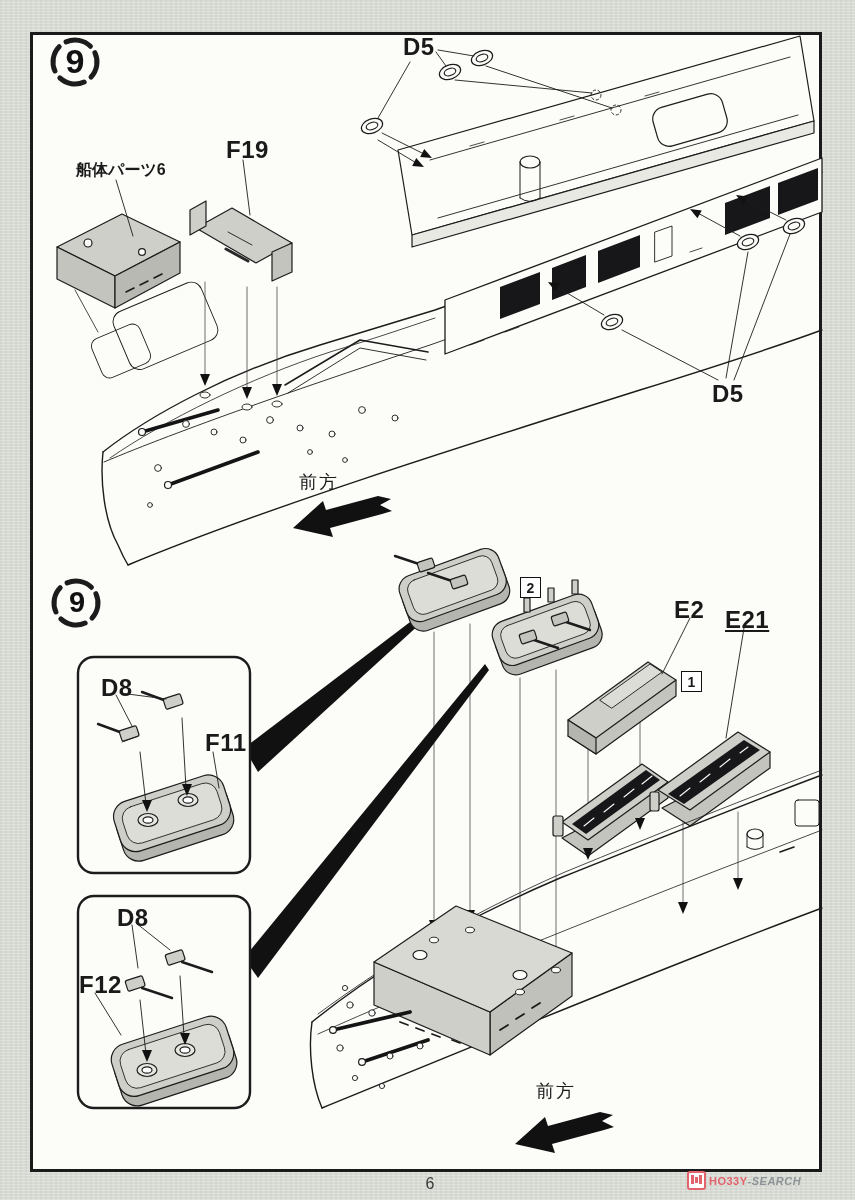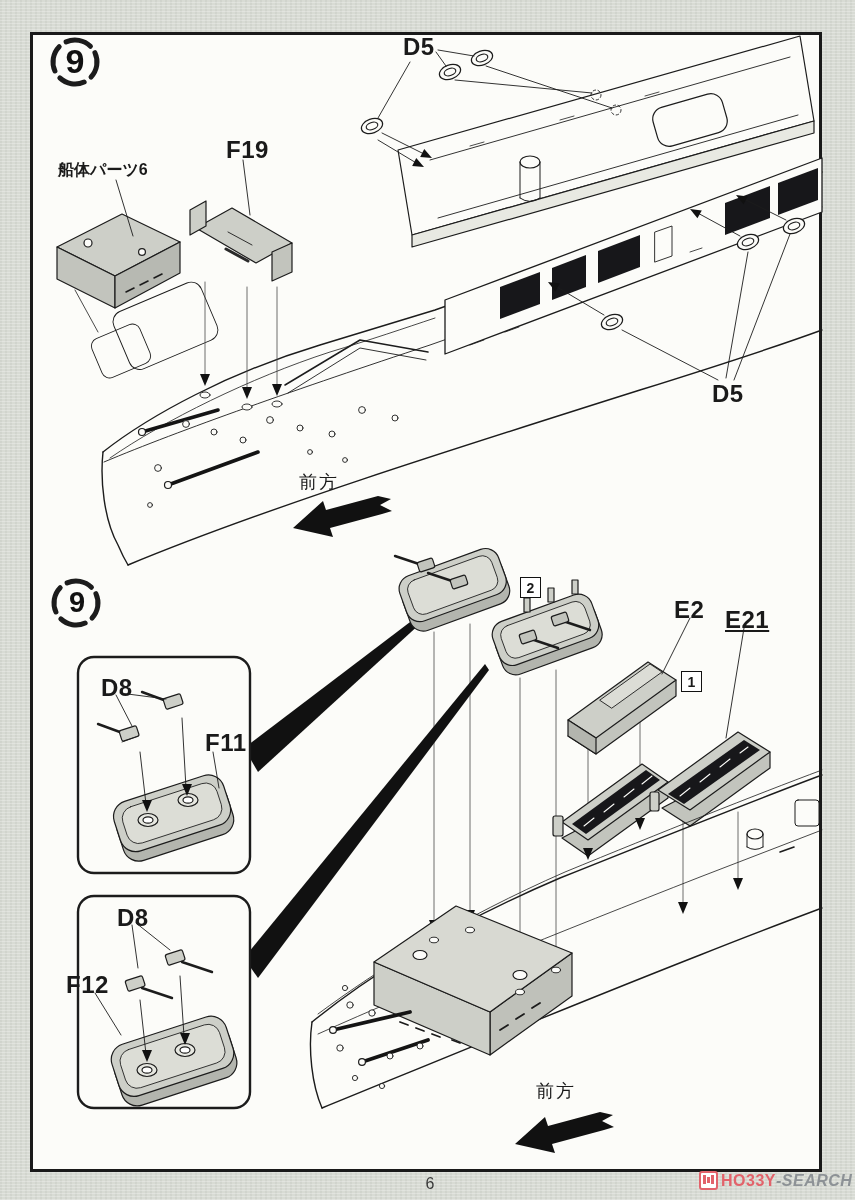--- a/index.html
+++ b/index.html
@@ -34,21 +34,21 @@
     font-size:12px;font-weight:700;vertical-align:-2px;margin:0 1px;
   }
   .seqmark{
     position:absolute;width:19px;height:19px;border:1.8px solid #111;background:#fff;
     display:flex;align-items:center;justify-content:center;
     font-size:14px;font-weight:700;
   }
   .pagenum{position:absolute;left:400px;top:1175px;width:60px;text-align:center;
     font-size:16px;color:#3a3a3a;}
   .watermark{position:absolute;left:687px;top:1171px;display:flex;align-items:center;
-    font-size:16px;font-weight:700;letter-spacing:.5px;white-space:nowrap;margin-left:12px;}
+    font-size:11px;font-weight:700;letter-spacing:.5px;white-space:nowrap;}
   .wm-icon{display:inline-block;width:15px;height:15px;border:2.5px solid #e2636b;
     border-radius:3px;margin-right:3px;position:relative;background:#fff;}
   .wm-icon i{position:absolute;top:2px;width:2.5px;height:9px;background:#e2636b;}
   .wm-icon i:nth-child(1){left:2px;}
   .wm-icon i:nth-child(2){left:6px;height:6px;top:4px;}
   .wm-icon i:nth-child(3){left:10px;}
   .wm-red{color:#e2636b;}
   .wm-gray{color:#8d9296;font-style:italic;}
 </style>
 </head>
@@ -354,36 +354,36 @@
       </g>
 
       <path fill="#111" stroke="none" d="M515,1144 L545,1117 L548,1126 L600,1112 L613,1115 L602,1121 L614,1127 L604,1130 L552,1144 L555,1153 Z"></path>
     </g>
   </svg>
 
   <div class="stepnum step9num">9</div>
   <div class="stepnum step10num">9</div>
 
   <div class="lbl partlbl" style="left:403px;top:33px;">D5</div>
-  <div class="lbl jplbl" style="left:58px;top:160px;text-align:right;">船体パーツ6</div>
+  <div class="lbl jplbl" style="left:76px;top:160px;text-align:right;">船体パーツ6</div>
   <div class="lbl partlbl" style="left:226px;top:136px;">F19</div>
   <div class="lbl partlbl" style="left:712px;top:380px;">D5</div>
   <div class="lbl dirlbl" style="left:299px;top:470px;">前方</div>
 
 
   <div class="seqmark" style="left:520px;top:577px;">2</div>
   <div class="seqmark" style="left:681px;top:671px;">1</div>
 
   <div class="lbl partlbl" style="left:674px;top:596px;">E2</div>
   <div class="lbl partlbl" style="left:725px;top:606px;text-decoration:underline;">E21</div>
 
   <div class="lbl partlbl" style="left:101px;top:674px;">D8</div>
   <div class="lbl partlbl" style="left:205px;top:729px;">F11</div>
   <div class="lbl partlbl" style="left:117px;top:904px;">D8</div>
-  <div class="lbl partlbl" style="left:66px;top:971px;">F12</div>
+  <div class="lbl partlbl" style="left:79px;top:971px;">F12</div>
 
   <div class="lbl dirlbl" style="left:536px;top:1079px;">前方</div>
 
   <div class="pagenum">6</div>
 
   <div class="watermark">
     <span class="wm-icon">
         <i></i>
         <i></i>
         <i></i>

